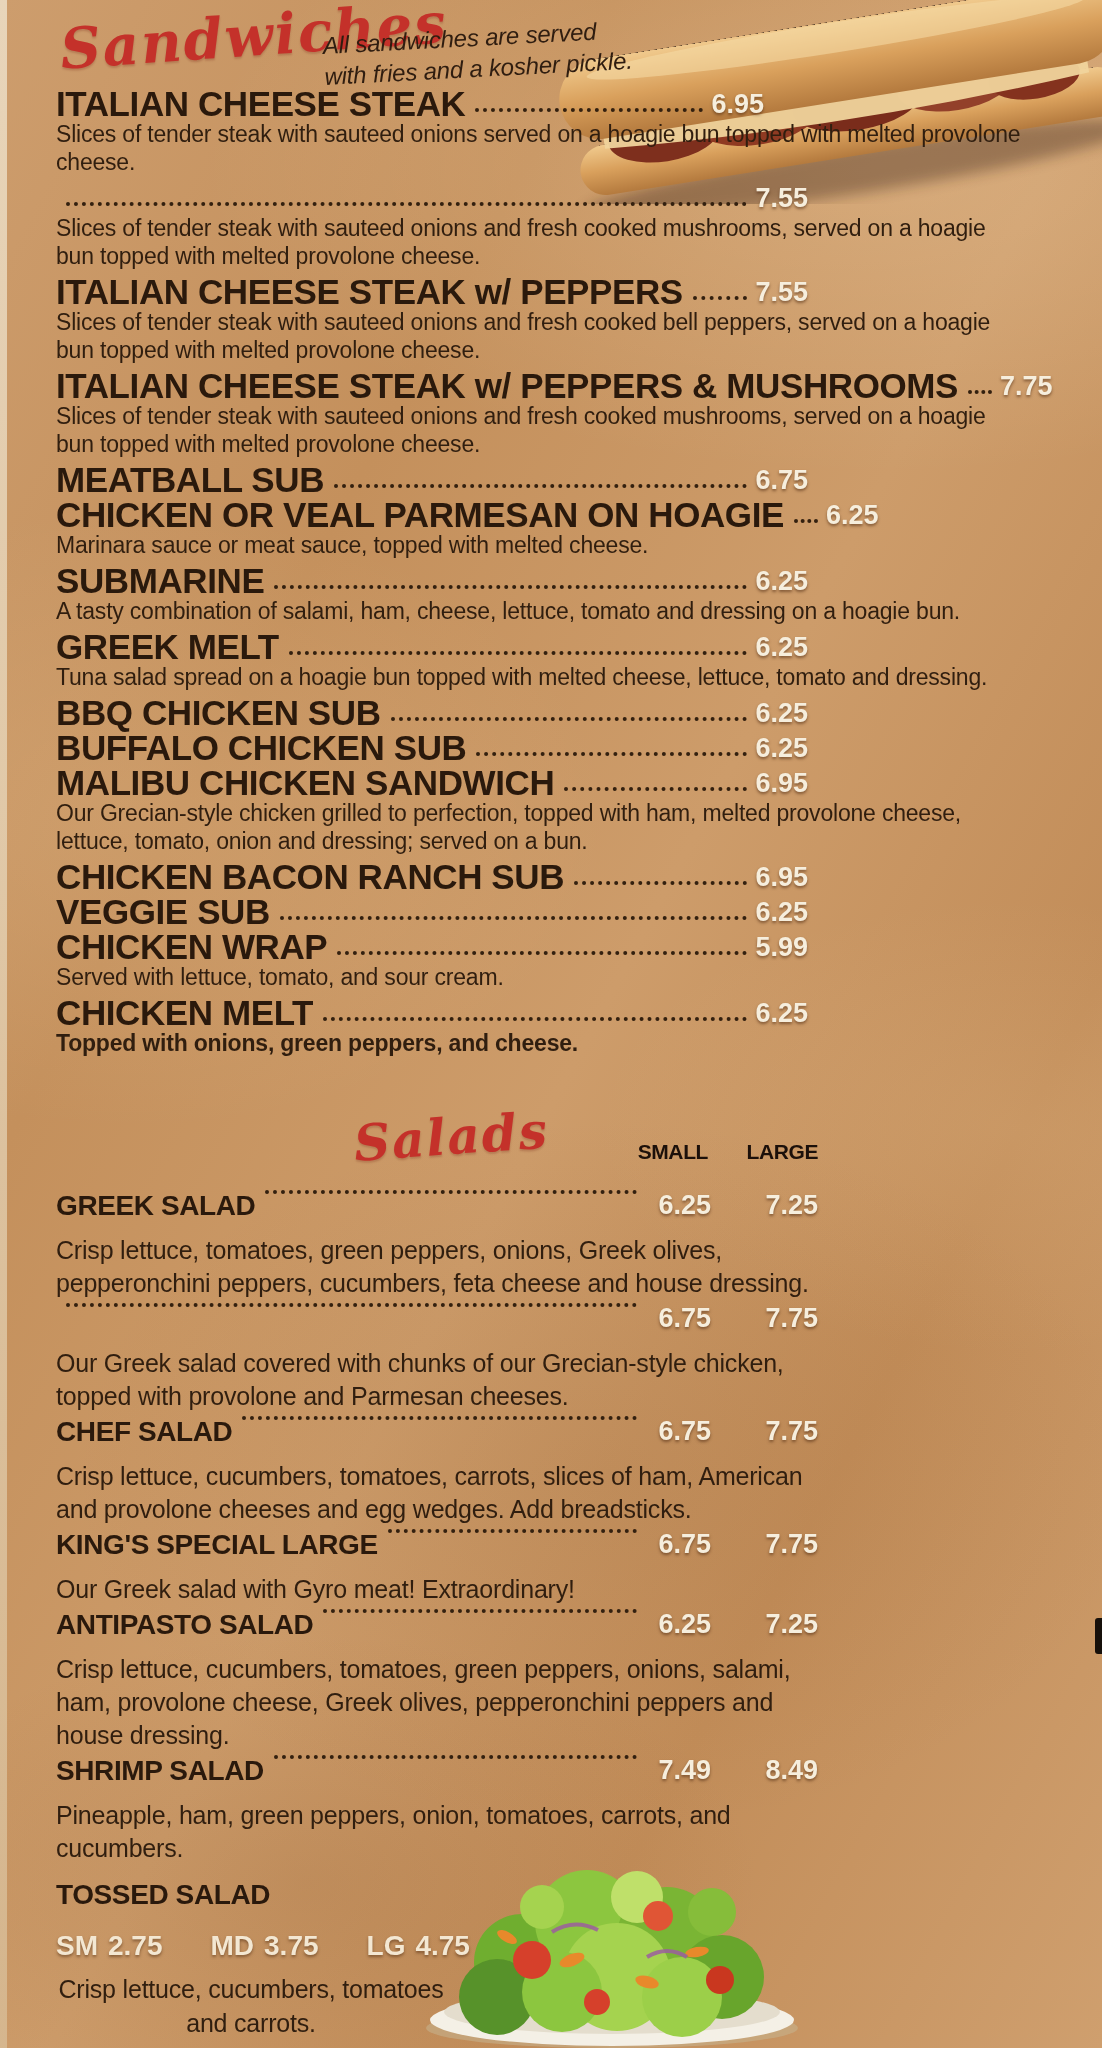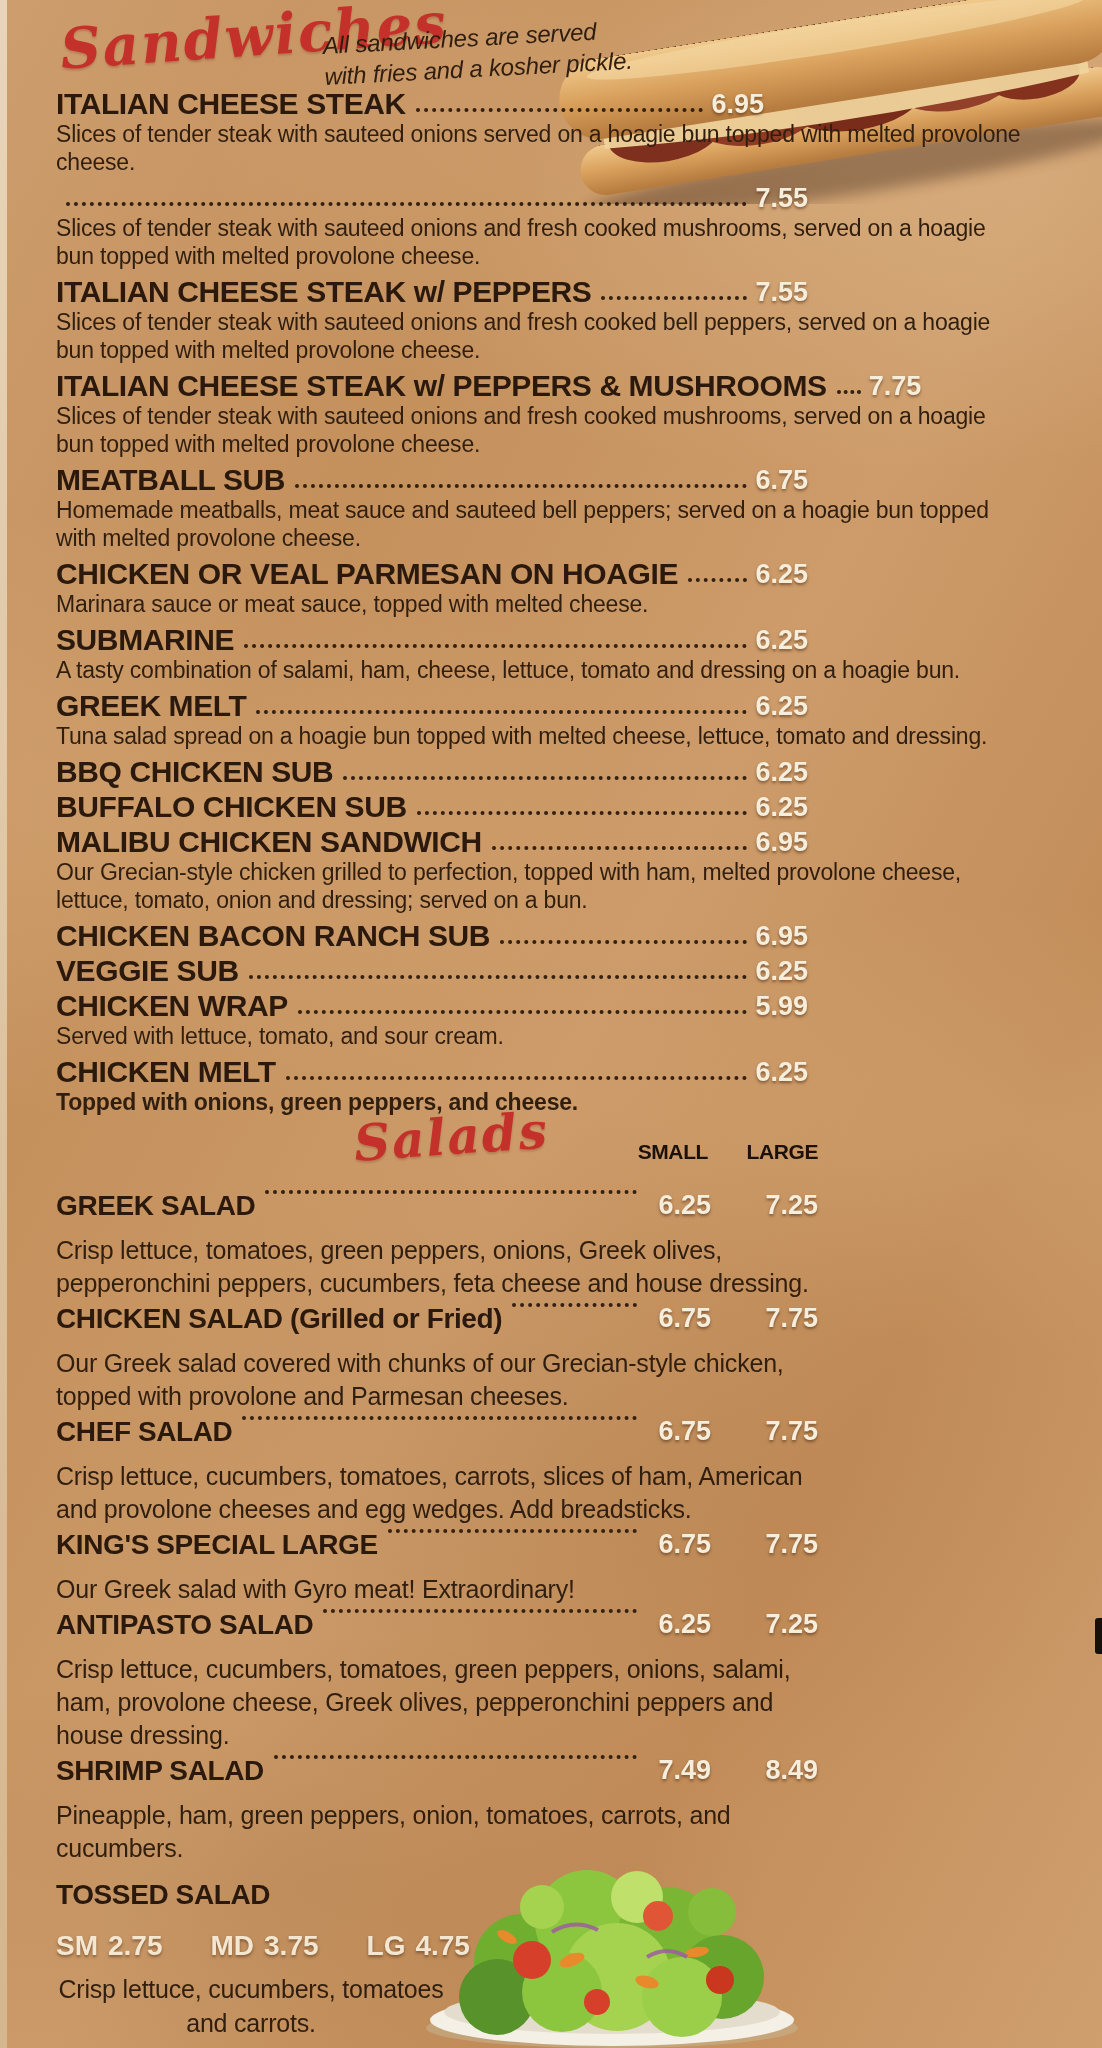--- a/index.html
+++ b/index.html
@@ -31,21 +31,21 @@
 
   
   #sandwich-photo{position:absolute;top:-6px;right:-26px;}
   
   #salad-photo{position:absolute;left:412px;top:1852px;}
 
   
   #sandwich-list{position:absolute;left:56px;top:84px;width:966px;}
   .mi-row{display:flex;align-items:flex-end;height:35px;max-width:752px;}
   .mi-row.pad-r{padding-right:44px;max-width:708px;}
-  .mi-name{font-size:30px;font-weight:bold;color:#2a190c;letter-spacing:-.4px;white-space:nowrap;line-height:30px;}
+  .mi-name{font-size:35px;font-weight:bold;color:#2a190c;letter-spacing:-.4px;white-space:nowrap;line-height:30px;}
   .leader{flex:1;border-bottom:4px dotted #33200f;margin:0 8px 7px 10px;min-width:24px;}
   .mi-price{font-size:27px;font-weight:bold;color:#f6eedd;line-height:30px;text-shadow:0 2px 3px rgba(70,35,12,.55);}
   .mi-desc{font-size:23px;color:#301e0f;line-height:28px;margin:1px 0 2px;max-width:966px;letter-spacing:-.2px;}
   .mi-desc.bold{font-weight:bold;}
 
   
   #salads-section{position:absolute;left:56px;top:1124px;width:762px;}
   #salads-header{position:relative;height:66px;}
   #salads-title{position:absolute;left:296px;top:-10px;font-size:50px;transform:rotate(-4deg);transform-origin:left top;}
   .col-label{position:absolute;top:16px;font-size:21px;font-weight:bold;color:#1c100a;text-align:right;letter-spacing:-.4px;}
@@ -127,21 +127,20 @@
         <span class="mi-name">ITALIAN CHEESE STEAK w/ PEPPERS &amp; MUSHROOMS</span>
         <span class="leader"></span>
         <span class="mi-price">7.75</span>
       </div>
       <div class="mi-desc">Slices of tender steak with sauteed onions and fresh cooked mushrooms, served on a hoagie bun topped with melted provolone cheese.</div>
       <div class="mi-row">
         <span class="mi-name">MEATBALL SUB</span>
         <span class="leader"></span>
         <span class="mi-price">6.75</span>
       </div>
-      <div class="mi-desc">Homemade meatballs, meat sauce and sauteed bell peppers; served on a hoagie bun topped with melted provolone cheese.</div>
       <div class="mi-row">
         <span class="mi-name">CHICKEN OR VEAL PARMESAN ON HOAGIE</span>
         <span class="leader"></span>
         <span class="mi-price">6.25</span>
       </div>
       <div class="mi-desc">Marinara sauce or meat sauce, topped with melted cheese.</div>
       <div class="mi-row">
         <span class="mi-name">SUBMARINE</span>
         <span class="leader"></span>
         <span class="mi-price">6.25</span>
@@ -201,21 +200,20 @@
     </div>
     <div id="salad-list">
         <div class="srow">
           <span class="s-name">GREEK SALAD</span>
           <span class="s-leader"></span>
           <span class="sp">6.25</span>
           <span class="lp">7.25</span>
         </div>
         <div class="s-desc">Crisp lettuce, tomatoes, green peppers, onions, Greek olives, pepperonchini peppers, cucumbers, feta cheese and house dressing.</div>
         <div class="srow">
-          <span class="s-name">CHICKEN SALAD (Grilled or Fried)</span>
           <span class="s-leader"></span>
           <span class="sp">6.75</span>
           <span class="lp">7.75</span>
         </div>
         <div class="s-desc">Our Greek salad covered with chunks of our Grecian-style chicken, topped with provolone and Parmesan cheeses.</div>
         <div class="srow">
           <span class="s-name">CHEF SALAD</span>
           <span class="s-leader"></span>
           <span class="sp">6.75</span>
           <span class="lp">7.75</span>

